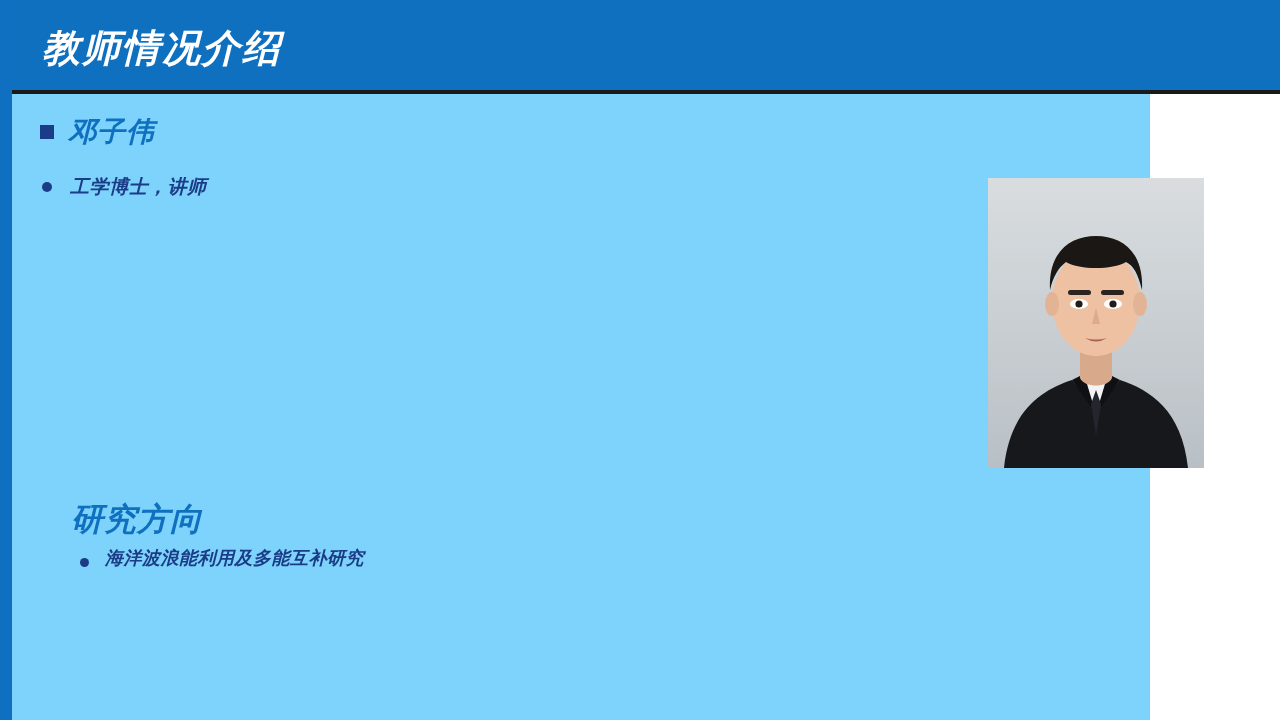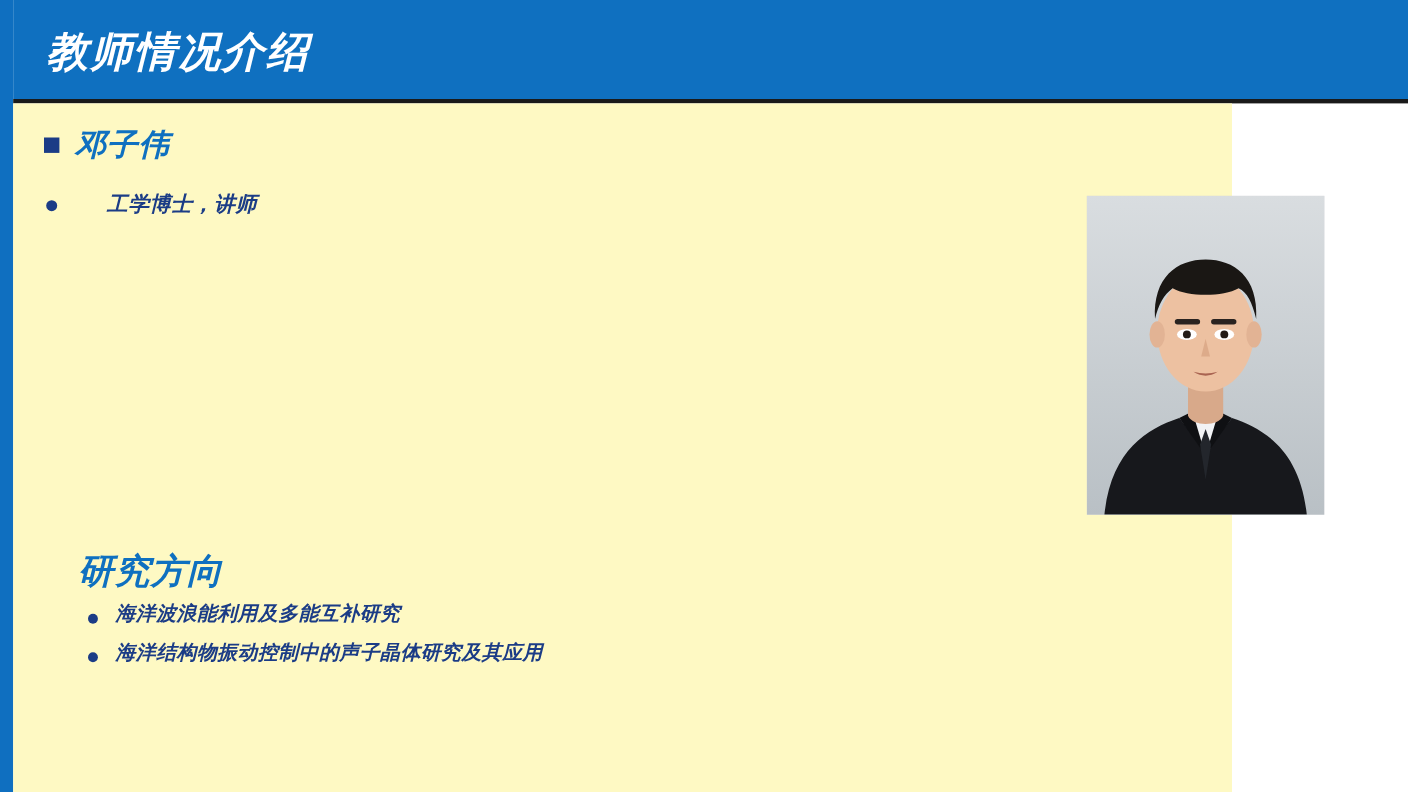--- a/index.html
+++ b/index.html
@@ -58,21 +58,22 @@
     height: 4px;
     background: #1a1a1a;
   }
   
   .body-area {
     position: absolute;
     left: 12px;
     top: 94px;
     width: 1108px;
     height: 626px;
-    background: #fef9c3;
+    background: #7dd3fc;
+    padding-left: 30px;
   }
   
   .name-row {
     position: absolute;
     left: 28px;
     top: 22px;
     display: flex;
     align-items: center;
   }
   .square-bullet {
@@ -113,21 +114,20 @@
   .main-text {
     font-size: 19px;
     font-weight: bold;
     color: #1b3c86;
     line-height: 45px;
     letter-spacing: 0.5px;
   }
   .main-text.single {
     line-height: 26px;
     padding-top: 2px;
-    margin-left: 27px;
   }
   
   .section-title {
     position: absolute;
     left: 59px;
     top: 404px;
     font-size: 32px;
     font-weight: bold;
     color: #0f70c0;
     letter-spacing: 1px;
@@ -201,24 +201,20 @@
 
 
     </div>
 
     <div class="section-title">研究方向</div>
 
     <div class="sub-list">
       <div class="sub-item">
         <span class="sub-dot"></span>
         <span class="sub-text">海洋波浪能利用及多能互补研究</span>
-      </div>
-      <div class="sub-item">
-        <span class="sub-dot"></span>
-        <span class="sub-text">海洋结构物振动控制中的声子晶体研究及其应用</span>
       </div>
     </div>
 
     <div class="portrait">
       <svg width="216" height="290" viewBox="0 0 216 290" xmlns="http://www.w3.org/2000/svg">
         <defs>
           <linearGradient id="bg" x1="0" y1="0" x2="0" y2="1">
             <stop offset="0%" stop-color="#d9dde0"></stop>
             <stop offset="100%" stop-color="#b9c0c5"></stop>
           </linearGradient>

